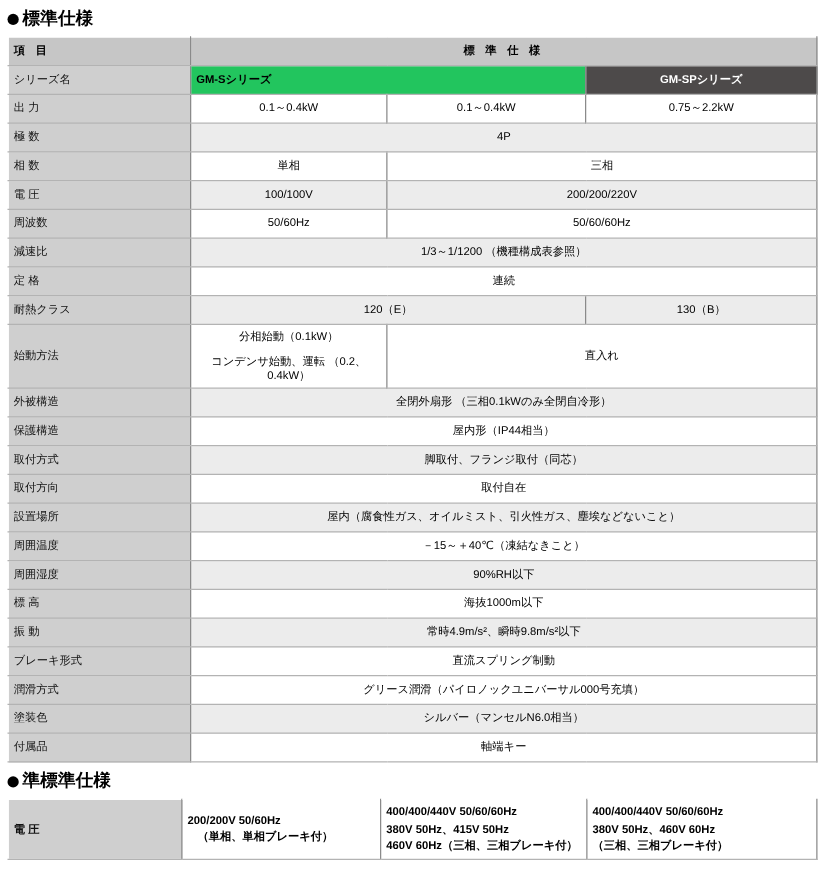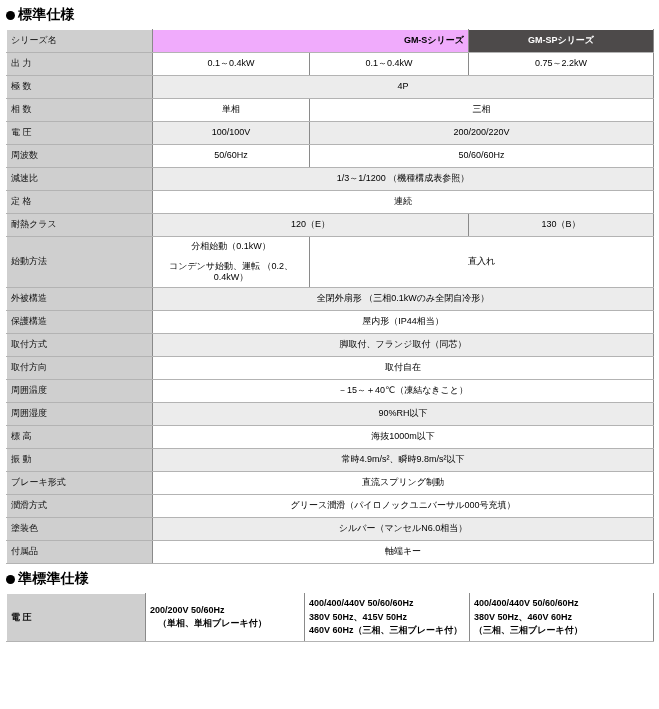--- a/index.html
+++ b/index.html
@@ -79,22 +79,22 @@
     font-size: 9px;
   }
   td.hdr-lab {
     background: #c6c6c6;
     font-weight: bold;
     letter-spacing: 3px;
     padding-left: 8px;
     border-right: 1px solid #ffffff;
   }
   td.series-light {
-    background: #f0abfc;
-    text-align: right;
+    background: #22c55e;
+    text-align: left;
     font-weight: bold;
   }
   td.series-dark {
     background: #4d4a4a;
     color: #ffffff;
     text-align: center;
     font-weight: bold;
   }
   td.left {
     text-align: left;
@@ -132,20 +132,24 @@
   </div>
 
   <table class="spec">
     <colgroup>
       <col style="width:146px">
       <col style="width:157px">
       <col style="width:159px">
       <col style="width:185px">
     </colgroup>
     <tbody>
+      <tr>
+        <td class="hdr-lab">項 目</td>
+        <td class="hdr" colspan="3">標 準 仕 様</td>
+      </tr>
     <tr>
           <td class="lab">シリーズ名</td>
           <td colspan="2" class="series-light">GM-Sシリーズ</td>
           <td colspan="1" class="series-dark">GM-SPシリーズ</td>
         </tr>
         <tr>
           <td class="lab">出 力</td>
           <td colspan="1" class="val">0.1～0.4kW</td>
           <td colspan="1" class="val">0.1～0.4kW</td>
           <td colspan="1" class="val">0.75～2.2kW</td>
@@ -200,20 +204,24 @@
           <td class="lab">保護構造</td>
           <td colspan="3" class="val">屋内形（IP44相当）</td>
         </tr>
         <tr>
           <td class="lab">取付方式</td>
           <td colspan="3" class="val shade">脚取付、フランジ取付（同芯）</td>
         </tr>
         <tr>
           <td class="lab">取付方向</td>
           <td colspan="3" class="val">取付自在</td>
+        </tr>
+        <tr>
+          <td class="lab">設置場所</td>
+          <td colspan="3" class="val shade">屋内（腐食性ガス、オイルミスト、引火性ガス、塵埃などないこと）</td>
         </tr>
         <tr>
           <td class="lab">周囲温度</td>
           <td colspan="3" class="val">－15～＋40℃（凍結なきこと）</td>
         </tr>
         <tr>
           <td class="lab">周囲湿度</td>
           <td colspan="3" class="val shade">90%RH以下</td>
         </tr>
         <tr>

